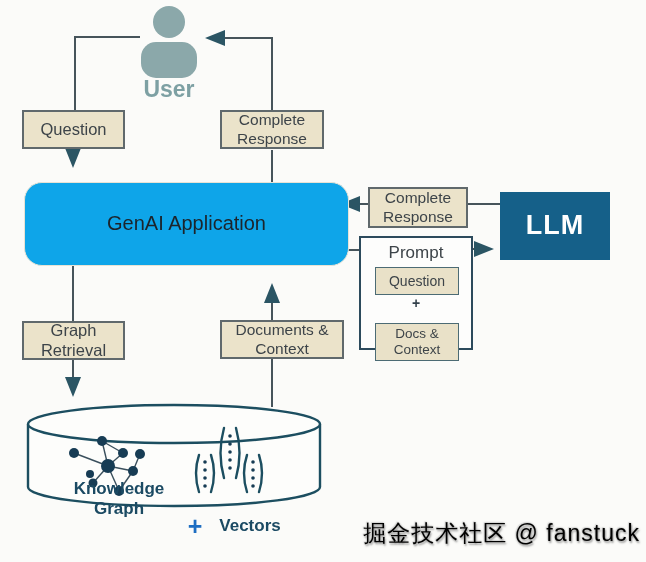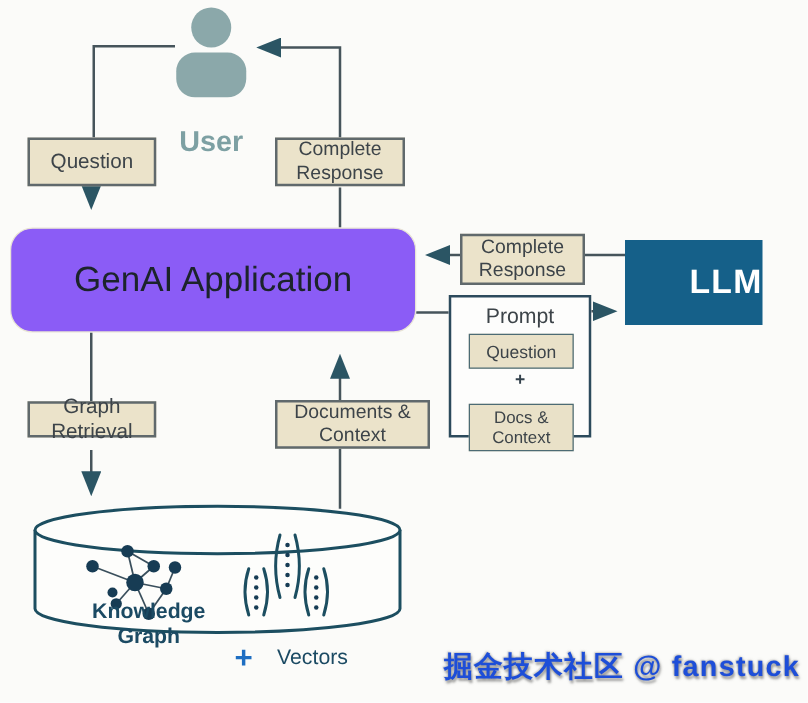--- a/index.html
+++ b/index.html
@@ -25,39 +25,38 @@
     background:#ebe3ca;
     border:2px solid #60696c;
     color:#3d4449;
     font-size:16.5px;
     line-height:1.18;
     z-index:2;
   }
   .box.question      {left:22px;  top:110px; width:103px; height:39px;}
   .box.cr-top        {left:220px; top:110px; width:104px; height:39px; font-size:15.5px;}
   .box.cr-llm        {left:368px; top:187px; width:100px; height:41px; font-size:15.5px;}
-  .box.graph-ret     {left:22px;  top:321px; width:103px; height:29px;}
+  .box.graph-ret     {left:22px;  top:321px; width:103px; height:39px;}
   .box.docs-ctx      {left:220px; top:320px; width:124px; height:39px; font-size:15.5px;}
   .box.genai{
-    left:8px; top:182px; width:325px; height:84px;
-    background:#8b5cf6;
+    left:24px; top:182px; width:325px; height:84px;
+    background:#0ea5e9;
     border:1.5px solid #e8e3d5;
     border-radius:18px;
-    font-size:28px;
+    font-size:20px;
     color:#1c242b;
   }
   .box.llm{
     left:500px; top:192px; width:110px; height:68px;
     background:#156089;
     border:none;
     color:#ffffff;
     font-size:27px;
     font-weight:bold;
     letter-spacing:1px;
-    justify-content:flex-end;
   }
   .box.prompt{
     left:359px; top:236px; width:114px; height:114px;
     background:#fdfdfc;
     border:2px solid #2c4a5c;
     display:block;
     font-size:17px;
   }
   .prompt-title{
     position:absolute;left:0;top:5px;width:100%;
@@ -79,47 +78,46 @@
   }
   .prompt-docs{left:14px; top:85px; width:84px; height:38px; font-size:13.5px; line-height:1.15;}
   .user-icon-wrap{
     position:absolute;left:128px;top:2px;width:82px;height:76px;z-index:2;
   }
   .user-label{
     position:absolute;left:118px;top:76px;width:102px;
     text-align:center;
     font-size:23px;font-weight:bold;color:#7da0a3;
     z-index:2;
-    margin-top:24px;
   }
   .cylinder-wrap{
     position:absolute;left:24px;top:399px;width:300px;height:112px;z-index:2;
   }
   .kg-label{
     position:absolute;left:58px;top:479px;width:122px;
     text-align:center;
     font-size:17px;font-weight:bold;color:#1b4a63;line-height:1.15;
     z-index:2;
   }
   .db-plus{
     position:absolute;left:180px;top:512px;width:30px;
     text-align:center;
     font-size:25px;font-weight:bold;color:#1e6ec2;
     z-index:2;
   }
   .vectors-label{
     position:absolute;left:210px;top:516px;width:80px;
     text-align:center;
-    font-size:17px;font-weight:normal;color:#1b4a63;
+    font-size:17px;font-weight:bold;color:#1b4a63;
     z-index:2;
   }
   .watermark{
     position:absolute;right:6px;top:518px;
-    font-size:23px;font-weight:bold;
-    color:#1d4ed8;
+    font-size:23px;font-weight:normal;
+    color:#000000;
     text-shadow:0 0 2px rgba(130,130,130,.65), 1px 2px 2px rgba(105,105,105,.6), -1px -1px 1px rgba(210,210,210,.6);
     z-index:3;
     letter-spacing:1px;
   }
 </style>
 </head>
 <body>
 
 <div class="canvas">
 

